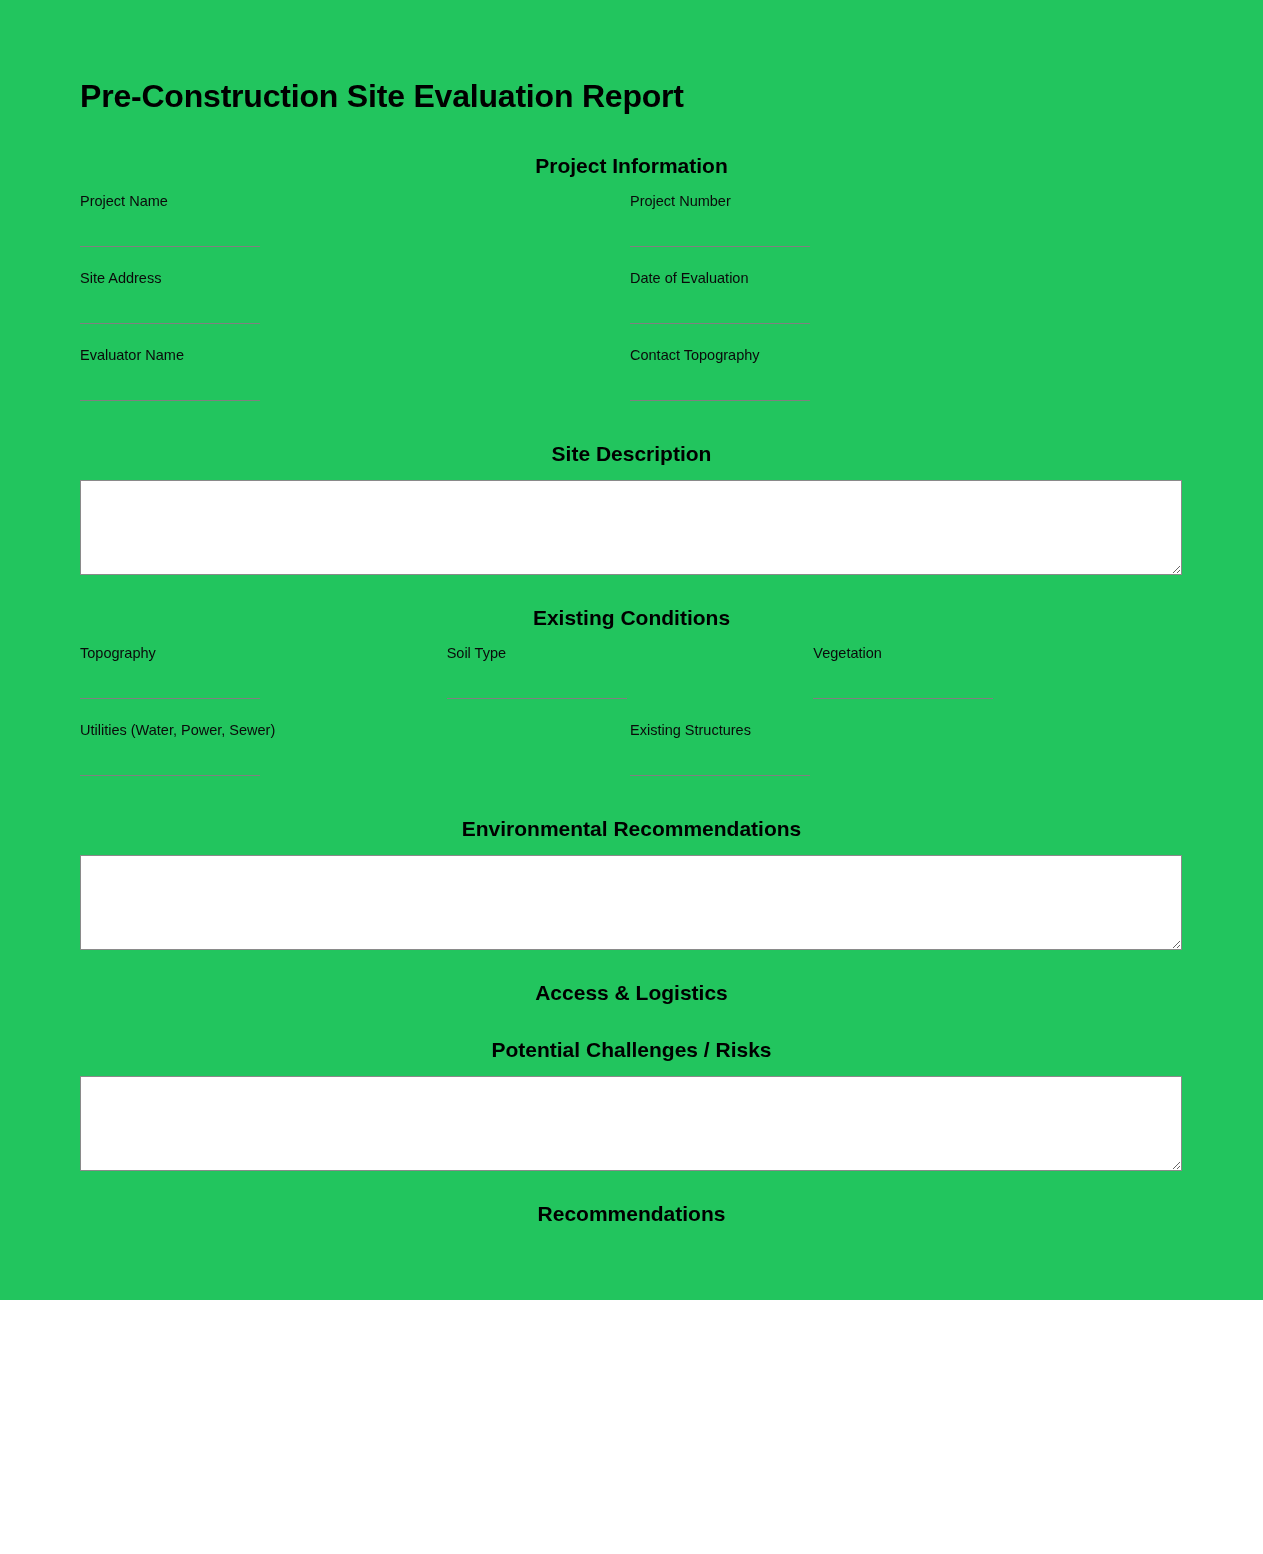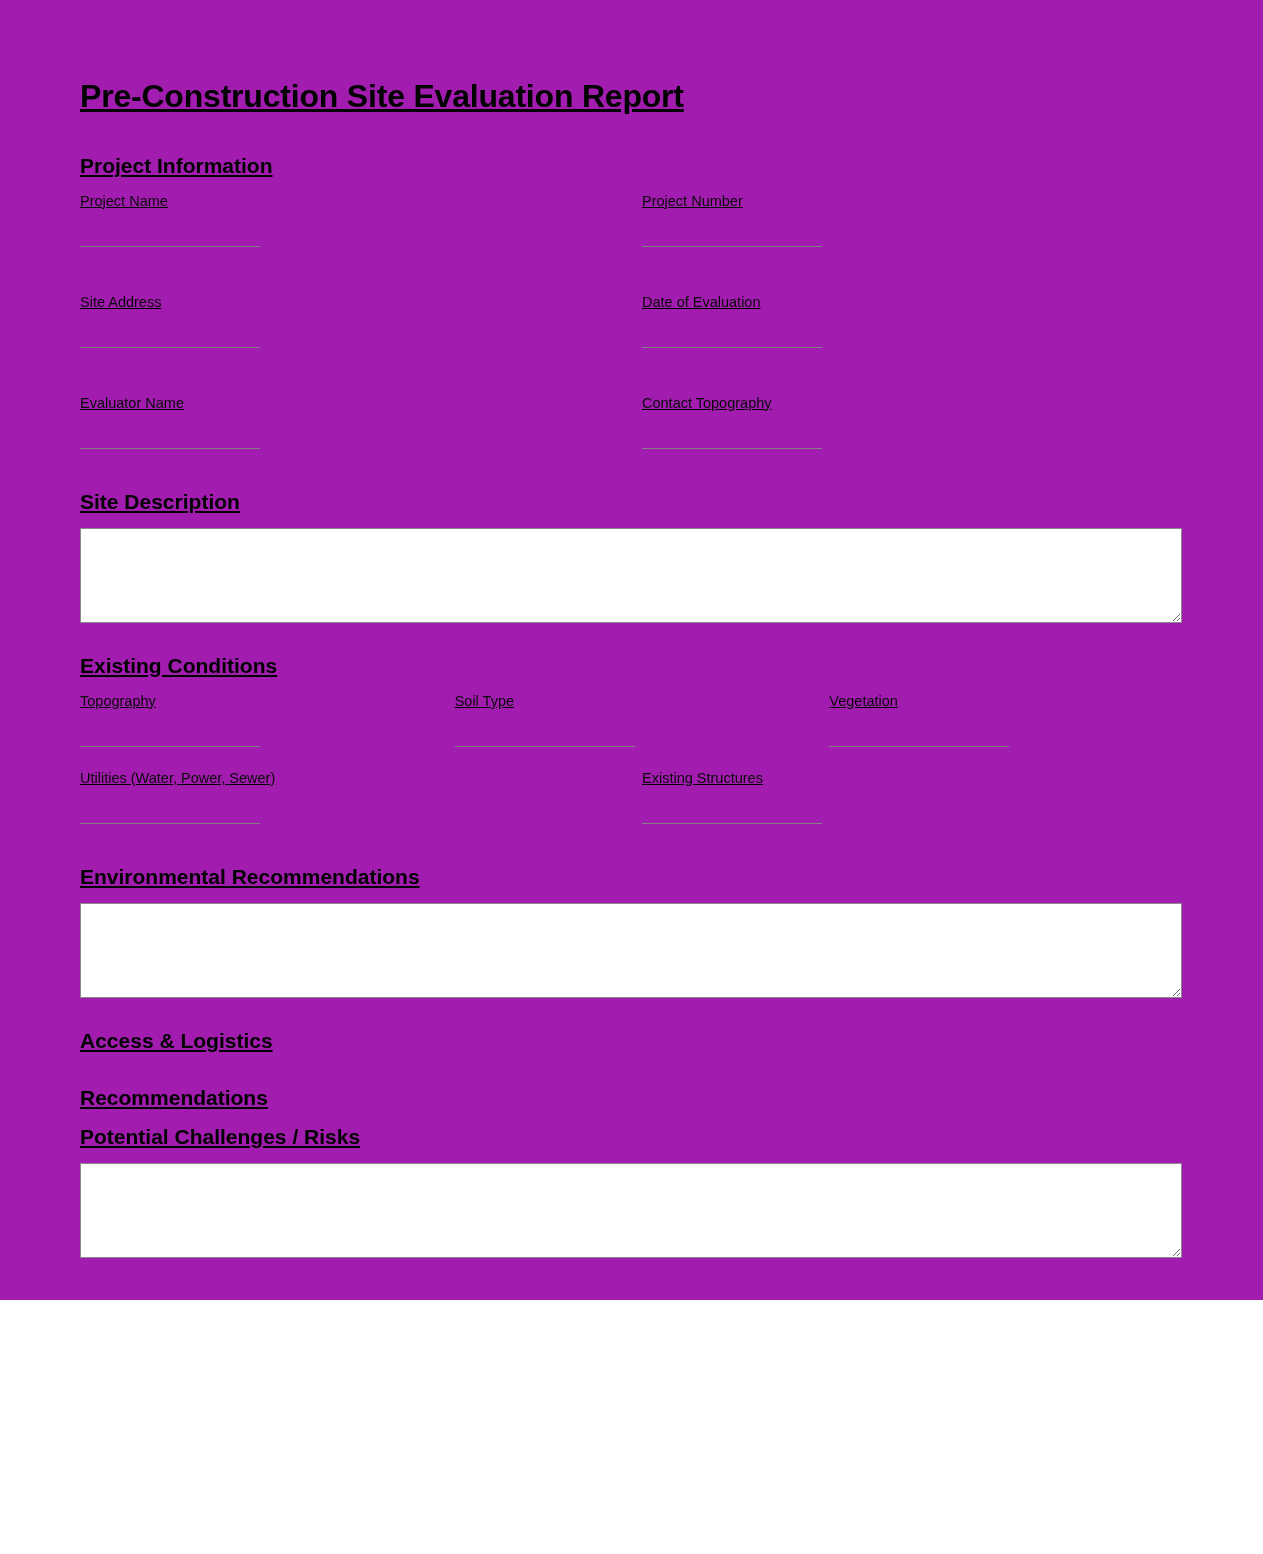--- a/index.html
+++ b/index.html
@@ -18,22 +18,21 @@
     color: #000000;
     overflow: hidden;
   }
 
   
   .page {
     position: relative;
     width: 1263px;
     height: 1300px;
     overflow: hidden;
-    background: #a21caf;
-    text-decoration: underline;
+    background: #22c55e;
   }
 
   .page-inner {
     padding: 78px 80px 0 80px;
   }
 
   .report-title {
     font-size: 32px;
     font-weight: bold;
     line-height: 1.15;
@@ -45,29 +44,29 @@
   .section {
     margin: 0 0 26px 0;
   }
 
   .section-heading {
     font-size: 21px;
     font-weight: bold;
     margin: 0 0 14px 0;
     line-height: 1.2;
     color: #000;
+    text-align: center;
   }
 
   
   .field-grid {
     display: grid;
     width: 1100px;
     column-gap: 0;
     row-gap: 0;
-    gap: 24px;
   }
   .cols-2 { grid-template-columns: repeat(2, 1fr); }
   .cols-3 { grid-template-columns: repeat(3, 1fr); }
 
   .field {
     padding: 0 20px 0 0;
     margin-bottom: 22px;
   }
 
   .field-label {
@@ -222,26 +221,26 @@
       </div>
     </section>
 
     <section class="section section-access">
       <h2 class="section-heading">Access &amp; Logistics</h2>
 
       <div class="field-grid cols-2">
       </div>
     </section>
 
-    <section class="section section-recs">
-      <h2 class="section-heading">Recommendations</h2>
-
-    </section>
-
     <section class="section section-risks">
       <h2 class="section-heading">Potential Challenges / Risks</h2>
       <div class="textarea-wrap">
         <textarea class="report-textarea section-textarea" placeholder="" style=""></textarea>
       </div>
     </section>
 
+    <section class="section section-recs">
+      <h2 class="section-heading">Recommendations</h2>
+
+    </section>
+
   </div>
 </div>
 
 </body></html>

